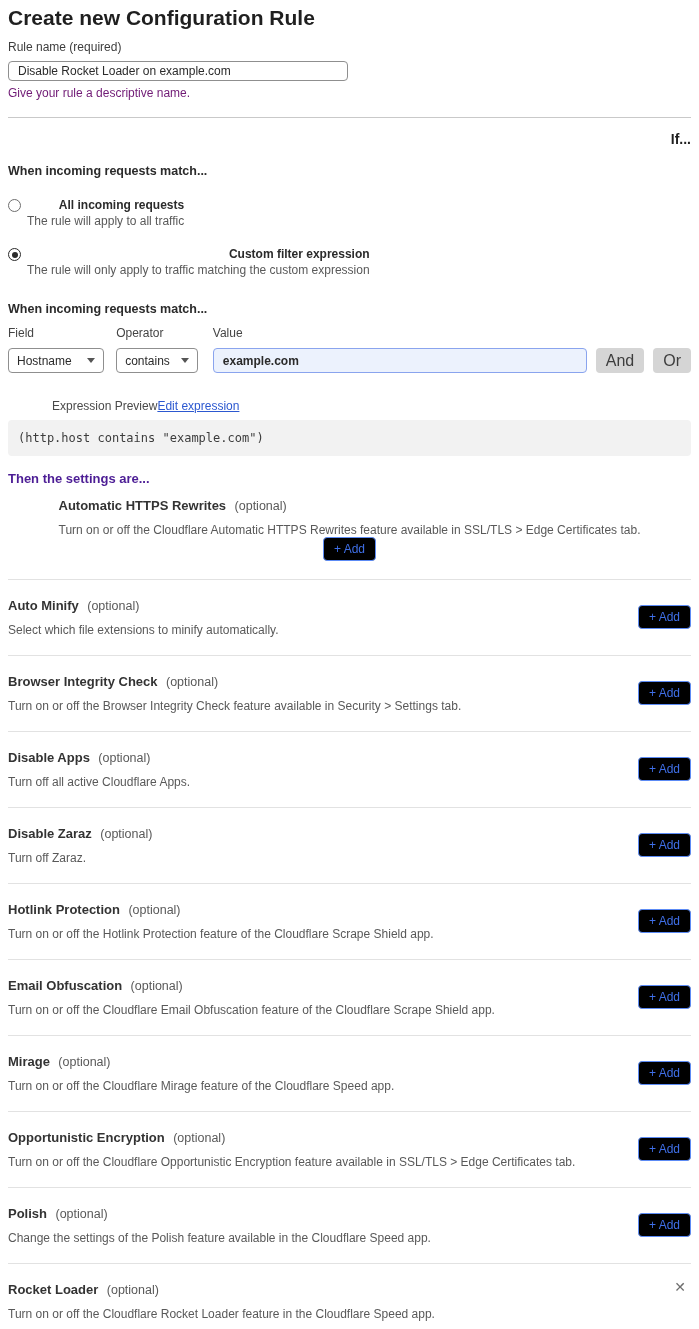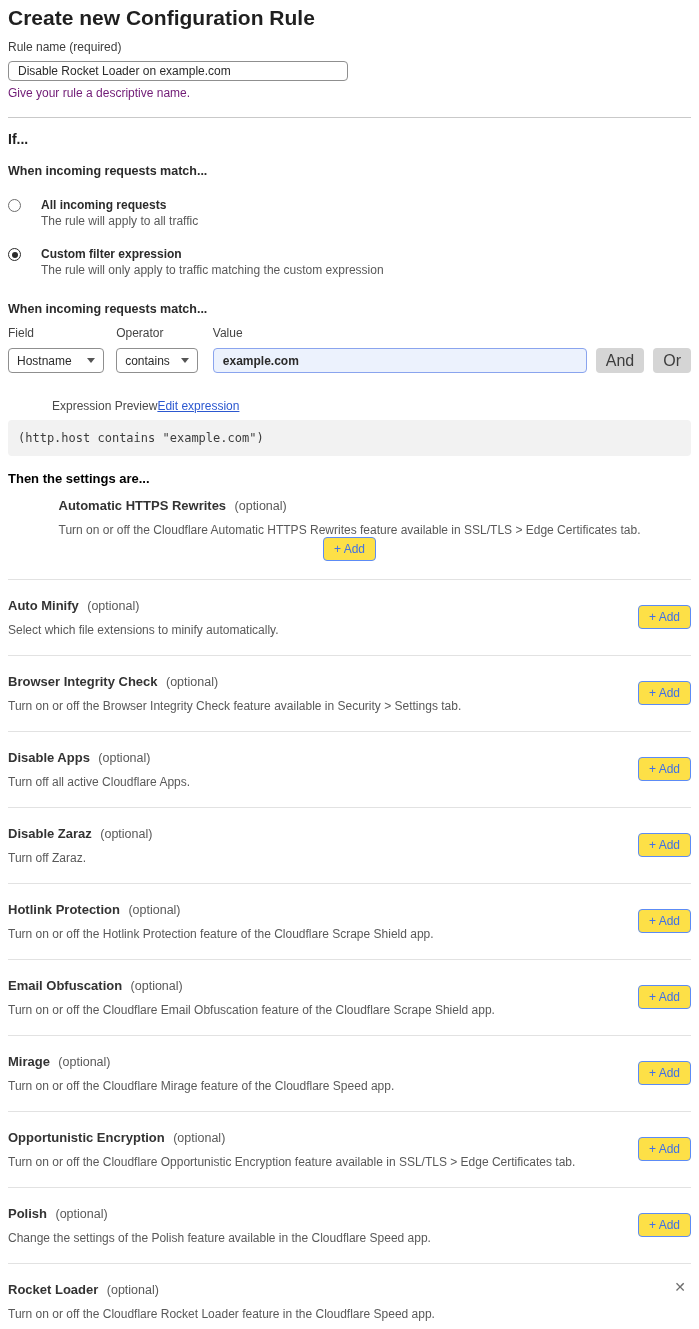--- a/index.html
+++ b/index.html
@@ -52,20 +52,21 @@
     border-top: 1px solid #c9c9c9;
     margin: 17px 0 0 0;
   }
 
   .if-heading {
     font-size: 14px;
     font-weight: 700;
     color: #1f1f1f;
     margin-top: 13px;
     line-height: 17px;
+    text-align: right;
   }
   .match-label {
     font-size: 12.5px;
     font-weight: 700;
     color: #2b2b2b;
     margin-top: 16px;
     line-height: 15px;
   }
 
   .radio-row {
@@ -85,21 +86,21 @@
   }
   .radio-row.selected .radio-circle { border-color: #2b2b2b; }
   .radio-row.selected .radio-circle::after {
     content: "";
     position: absolute;
     left: 2.5px; top: 2.5px;
     width: 6px; height: 6px;
     border-radius: 50%;
     background: #2b2b2b;
   }
-  .radio-texts { margin-left: 20px; }
+  .radio-texts { margin-left: 6px; text-align: right; }
   .radio-label {
     font-size: 12px;
     font-weight: 700;
     color: #2b2b2b;
     line-height: 14px;
   }
   .radio-desc {
     font-size: 12px;
     color: #595959;
     margin-top: 2px;
@@ -198,21 +199,21 @@
     align-items: center;
     padding-left: 10px;
     font-family: "DejaVu Sans Mono", "Liberation Mono", monospace;
     font-size: 12px;
     color: #3c3c3c;
   }
 
   .settings-heading {
     font-size: 13px;
     font-weight: 700;
-    color: #000000;
+    color: #4c1d95;
     margin-top: 15px;
     line-height: 15px;
   }
 
   .setting-row {
     position: relative;
     display: flex;
     justify-content: space-between;
     align-items: center;
     padding: 17px 0 18px 0;
@@ -232,21 +233,21 @@
     margin-left: 4px;
   }
   .setting-desc {
     font-size: 12px;
     color: #595959;
     margin-top: 9px;
     line-height: 14px;
   }
   .add-btn {
     flex: 0 0 auto;
-    background: #fde047;
+    background: #000000;
     border: 1px solid #5c8bf5;
     border-radius: 4px;
     color: #3f6fe8;
     font-size: 12px;
     font-family: "Liberation Sans", sans-serif;
     padding: 4px 10px;
     cursor: pointer;
   }
 
   .close-icon {

